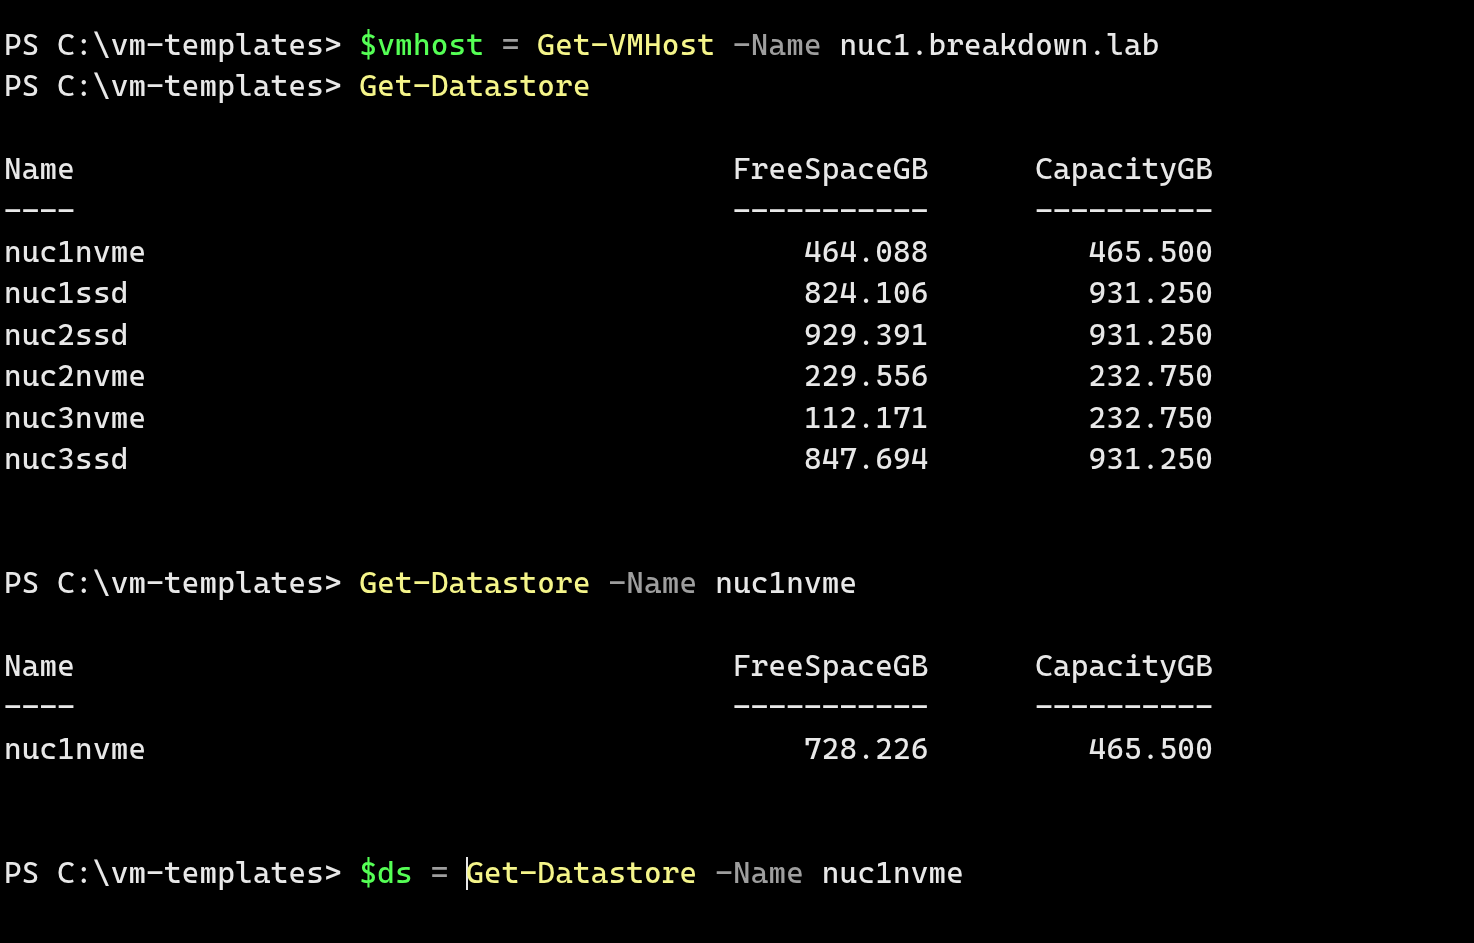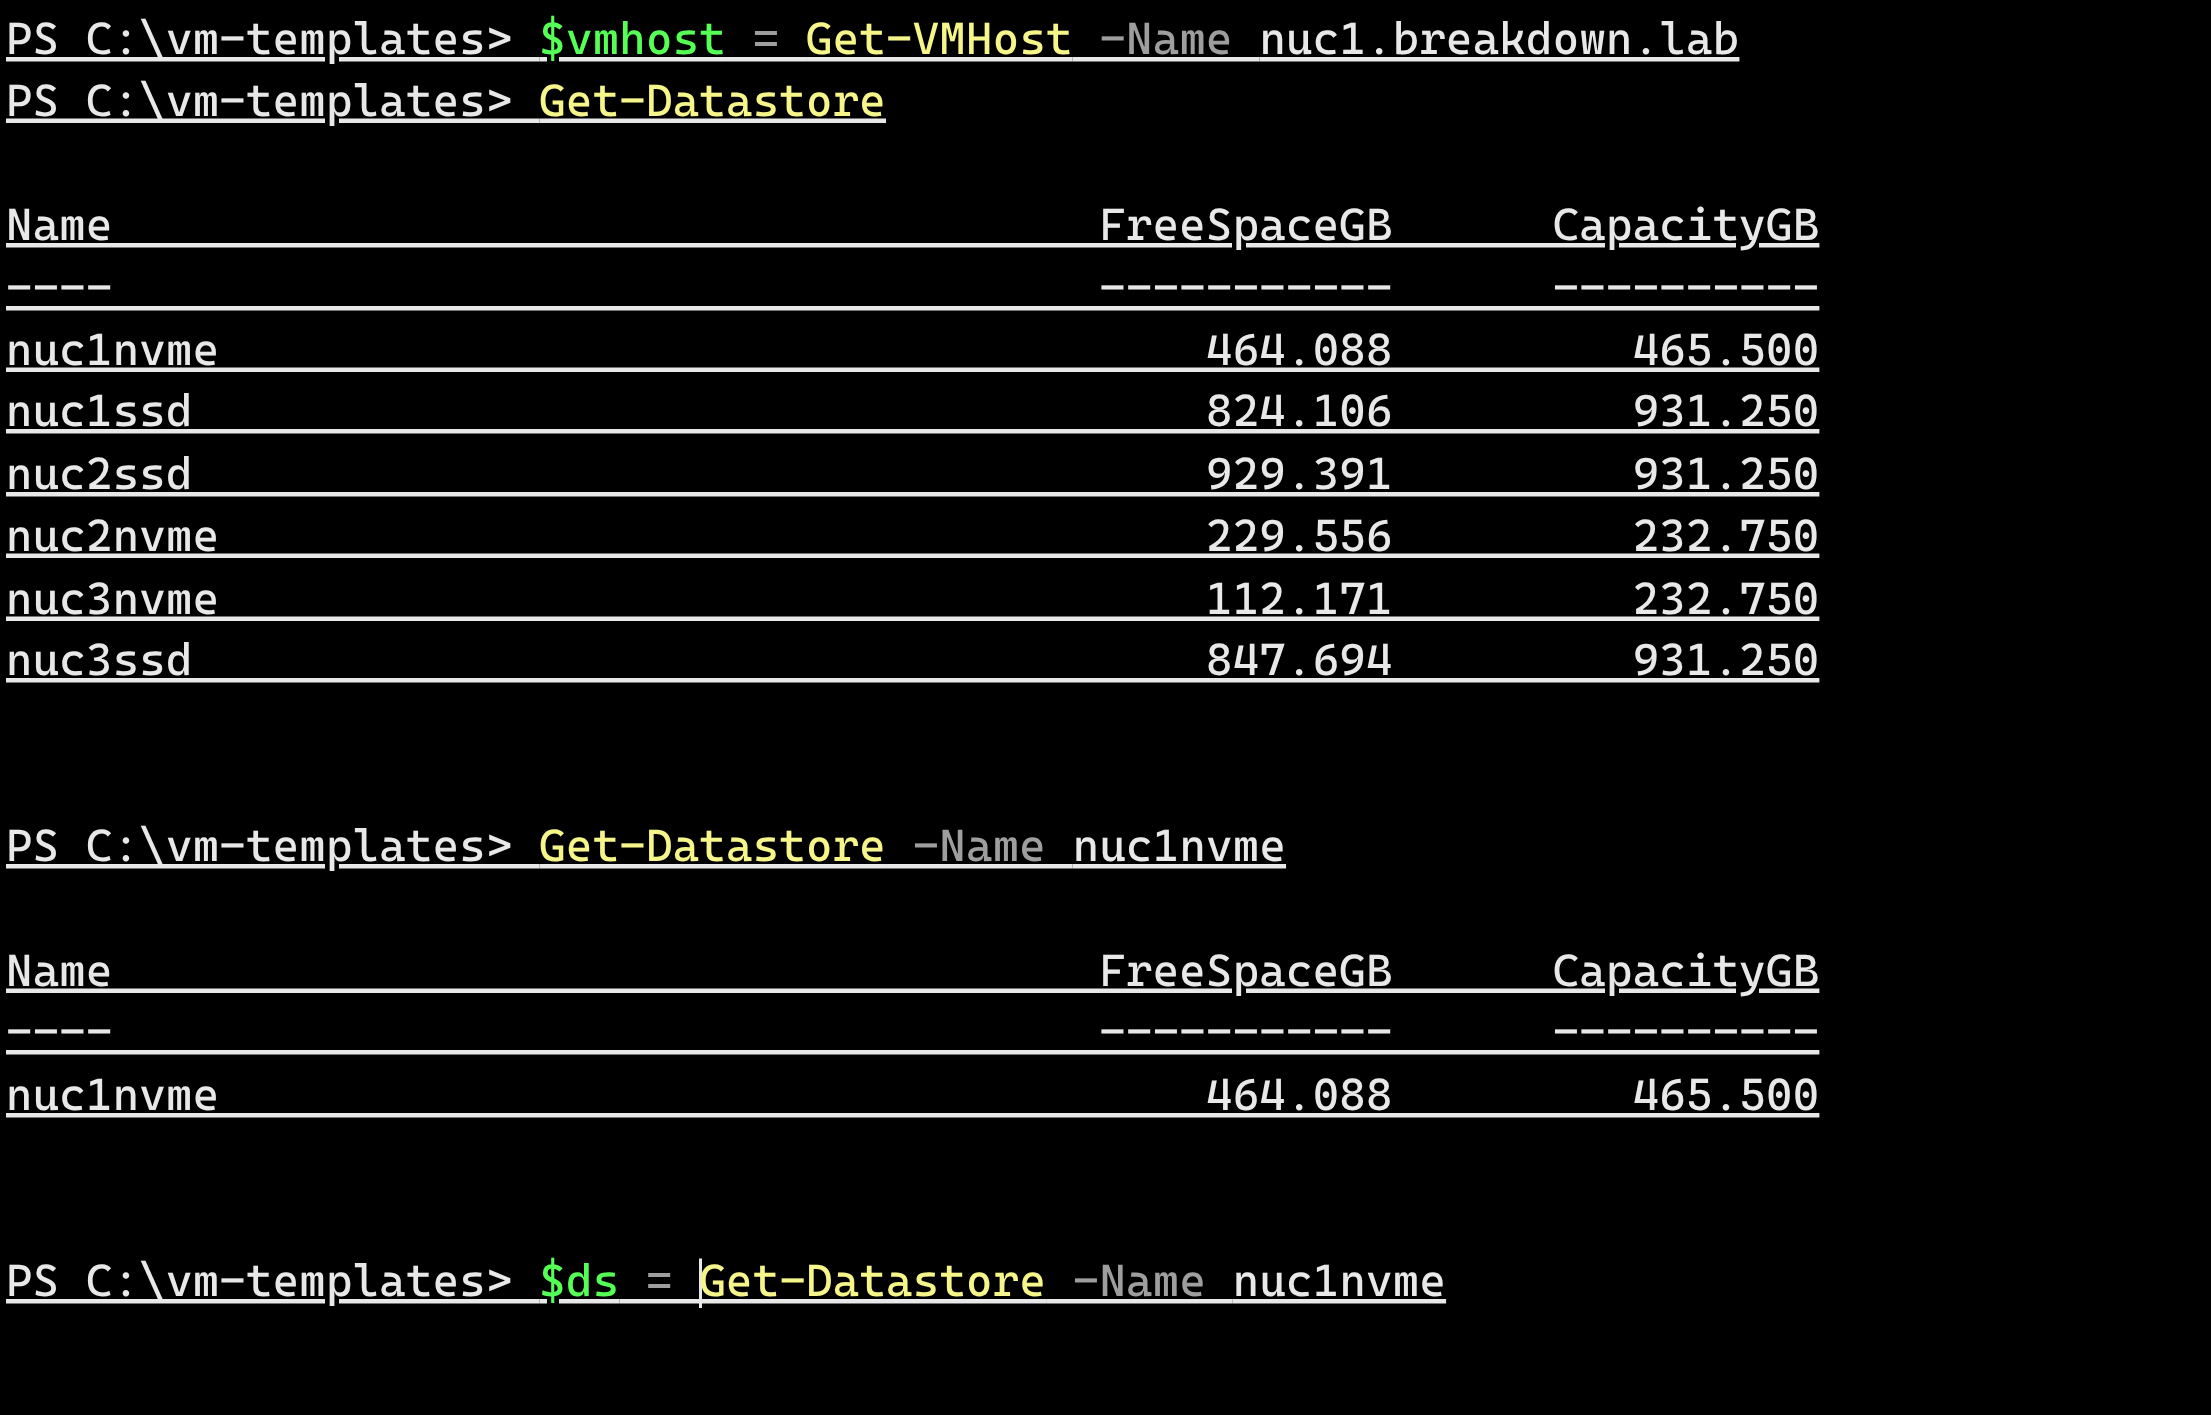--- a/index.html
+++ b/index.html
@@ -7,23 +7,22 @@
     padding: 0;
     background: #000000;
     color: #e8e8e8;
     font-family: "Cascadia Code", "Consolas", "Menlo", "Courier New", monospace;
     font-size: 30px;
     line-height: 1.38;
     font-weight: 500;
     letter-spacing: 0.2px;
   }
   .terminal {
-    padding: 6px 4px;
+    padding: 24px 4px;
     white-space: pre;
-    text-decoration: underline;
   }
   .prompt { color: #e8e8e8; }
   .var    { color: #55ff55; } 
   .op     { color: #9e9e9e; } 
   .cmd    { color: #f5f58a; } 
   .arg    { color: #e8e8e8; }
   .hdr    { color: #e8e8e8; }
   .val    { color: #e8e8e8; }
   .cursor {
     display: inline-block;
@@ -49,17 +48,17 @@
 nuc2ssd                                      929.391         931.250
 nuc2nvme                                     229.556         232.750
 nuc3nvme                                     112.171         232.750
 nuc3ssd                                      847.694         931.250
 </span>
 
 <span class="prompt">PS C:\vm-templates&gt; </span><span class="cmd">Get-Datastore</span><span class="op"> -Name </span><span class="arg">nuc1nvme</span>
 
 <span class="hdr" id="t2h">Name                                     FreeSpaceGB      CapacityGB</span>
 <span class="hdr" id="t2d">----                                     -----------      ----------</span>
-<span class="val" id="t2r">nuc1nvme                                     464.088         465.500
+<span class="val" id="t2r">nuc1nvme                                     728.226         465.500
 </span>
 
 <span class="prompt">PS C:\vm-templates&gt; </span><span class="var">$ds</span><span class="op"> = </span><span class="cursor"></span><span class="cmd">Get-Datastore</span><span class="op"> -Name </span><span class="arg">nuc1nvme</span>
 </div>
 
 </body></html>

